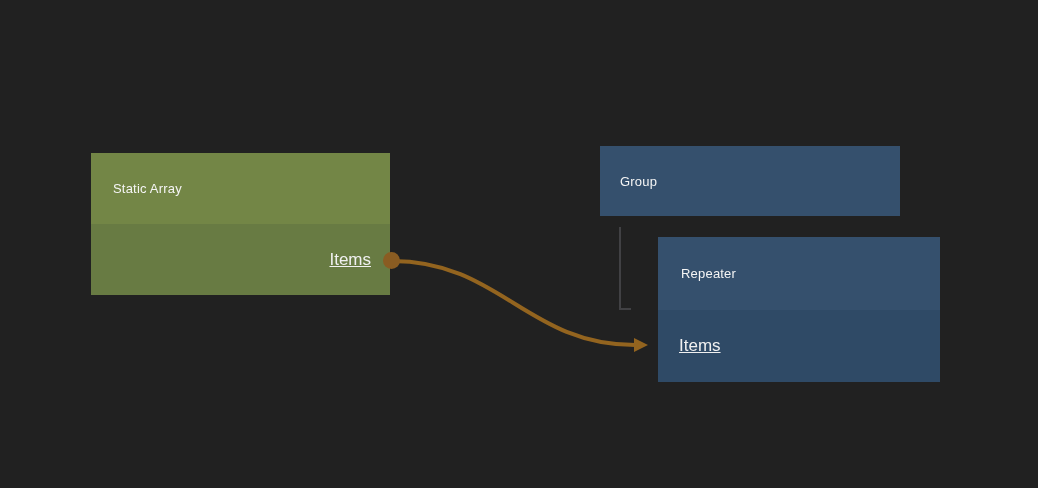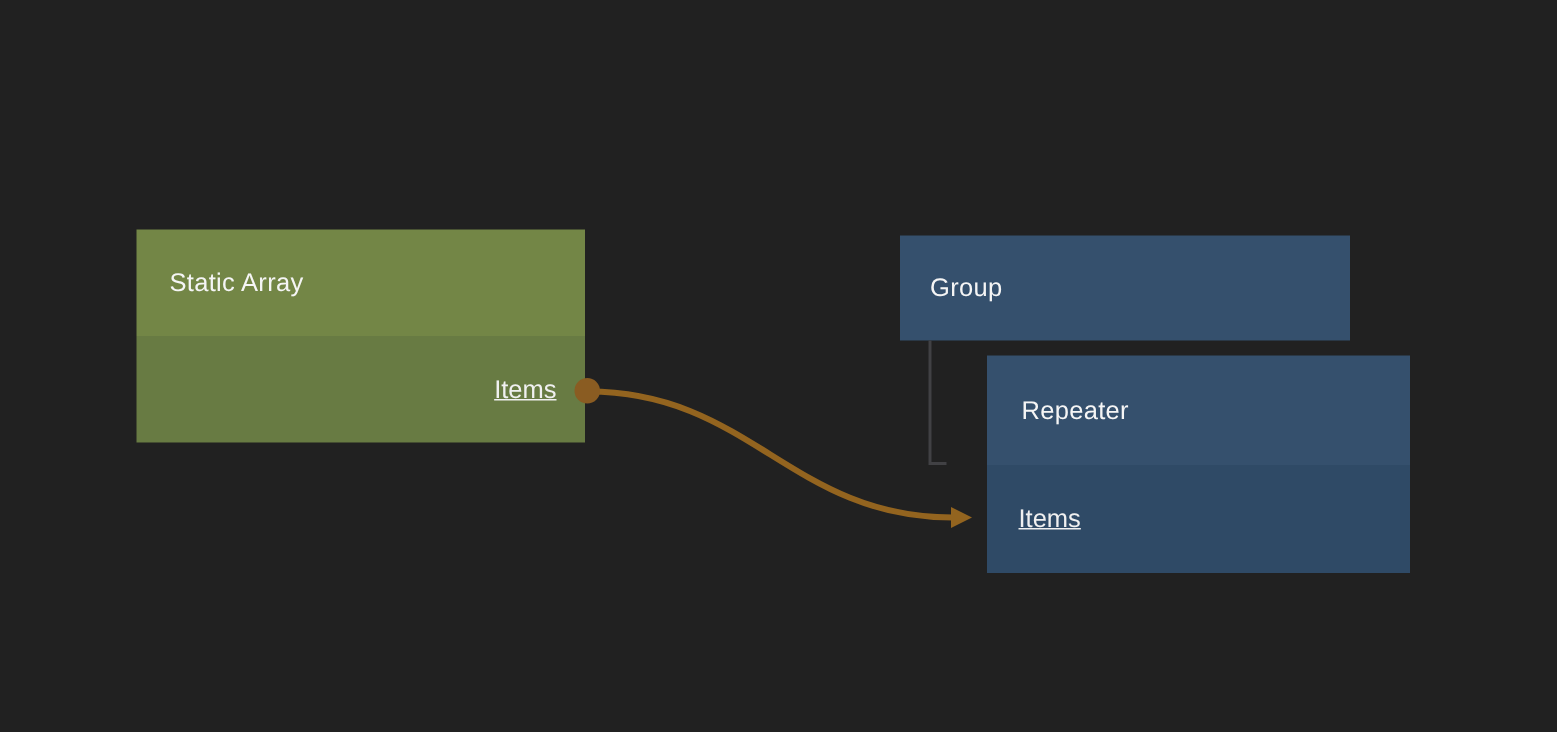--- a/index.html
+++ b/index.html
@@ -21,21 +21,21 @@
     flex-direction: column;
     box-sizing: border-box;
   }
   .node-header {
     display: flex;
     align-items: center;
     flex: 0 0 auto;
   }
   .node-title {
     color: #f5f5f5;
-    font-size: 17px;
+    font-size: 13px;
     letter-spacing: 0.2px;
     white-space: nowrap;
   }
   .node-body {
     flex: 1 1 auto;
     position: relative;
   }
   .pin-row {
     position: absolute;
     left: 0;
@@ -48,21 +48,21 @@
     font-size: 17px;
     white-space: nowrap;
     text-decoration: underline;
   }
   
   .node-static-array { left: 91px; top: 153px; width: 299px; height: 142px; }
   .node-static-array .node-header { height: 71px; background: #738646; padding-left: 22px; }
   .node-static-array .node-body   { background: #687b43; }
   .node-static-array .pin-row     { top: 0; height: 71px; justify-content: flex-end; padding-right: 19px; }
   
-  .node-group { left: 600px; top: 146px; width: 300px; height: 70px; margin-top: 11px; }
+  .node-group { left: 600px; top: 146px; width: 300px; height: 70px; }
   .node-group .node-header { height: 70px; background: #35506d; padding-left: 20px; }
   
   .node-repeater { left: 639px; top: 237px; width: 301px; height: 145px; padding-left: 19px; }
   .node-repeater .node-header { height: 73px; background: #35506d; padding-left: 23px; }
   .node-repeater .node-body   { background: #2f4a66; }
   .node-repeater .pin-row     { top: 0; height: 72px; justify-content: flex-start; padding-left: 21px; }
   
   .wire-layer {
     position: absolute;
     left: 0;

